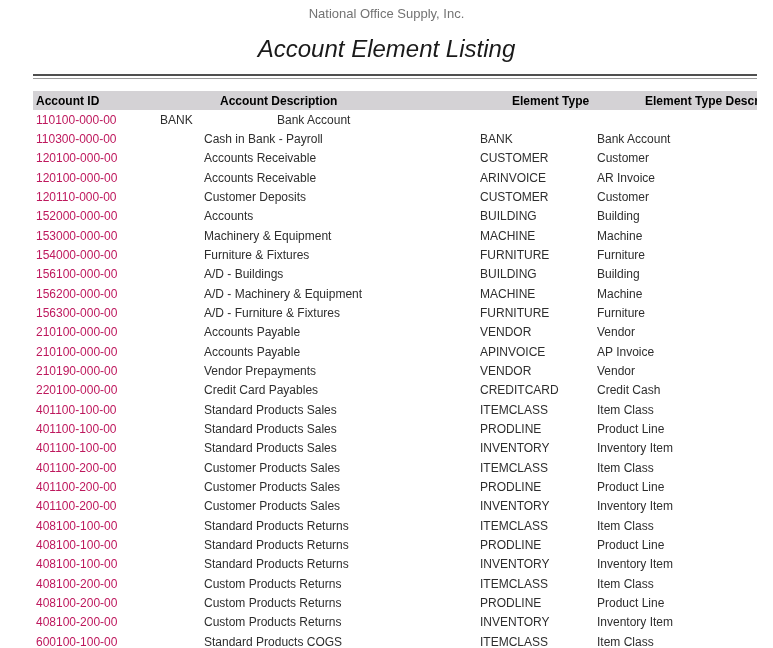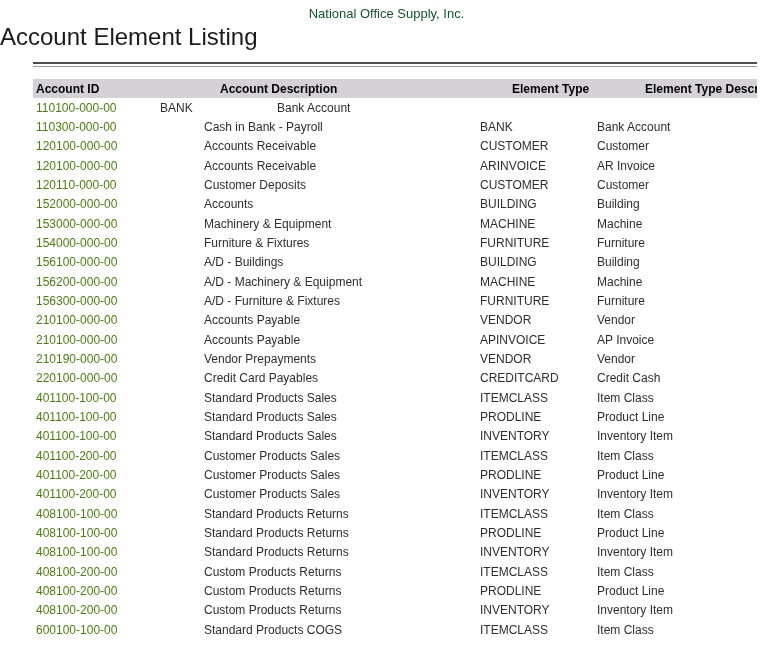--- a/index.html
+++ b/index.html
@@ -14,29 +14,30 @@
   .page {
     position: relative;
     width: 773px;
     height: 648px;
     background: #ffffff;
   }
   .company {
     padding-top: 6px;
     text-align: center;
     font-size: 13px;
-    color: #14532d;
+    color: #737373;
     line-height: 15px;
   }
   .title {
-    margin-top: 2px;
-    text-align: left;
+    margin-top: 14px;
+    text-align: center;
     font-size: 24px;
     color: #1a1a1a;
     line-height: 28px;
+    font-style: italic;
   }
   .rule {
     margin: 11px 0 0 33px;
     width: 724px;
     height: 2px;
     border-top: 2px solid #4f4f4f;
     border-bottom: 1px solid #9a9a9a;
   }
   .table {
     margin: 12px 0 0 33px;
@@ -58,21 +59,21 @@
     height: 19.33px;
     font-size: 12px;
     color: #2e2e2e;
     background: #ffffff;
   }
   .c1 { width: 127px; padding-left: 3px; box-sizing: border-box; flex-shrink: 0; white-space: nowrap; overflow: hidden; }
   .c2 { width: 276px; flex-shrink: 0; white-space: nowrap; overflow: hidden; margin-left: 44px; }
   .c3 { width: 117px; flex-shrink: 0; white-space: nowrap; overflow: hidden; }
   .c4 { flex: 1; white-space: nowrap; overflow: hidden; }
   .trow .link {
-    color: #4d7c0f;
+    color: #be185d;
     cursor: pointer;
   }
 </style>
 </head>
 <body>
 
 <div class="page">
   <div class="company">National Office Supply, Inc.</div>
   <div class="title">Account Element Listing</div>
   <div class="rule"></div>

